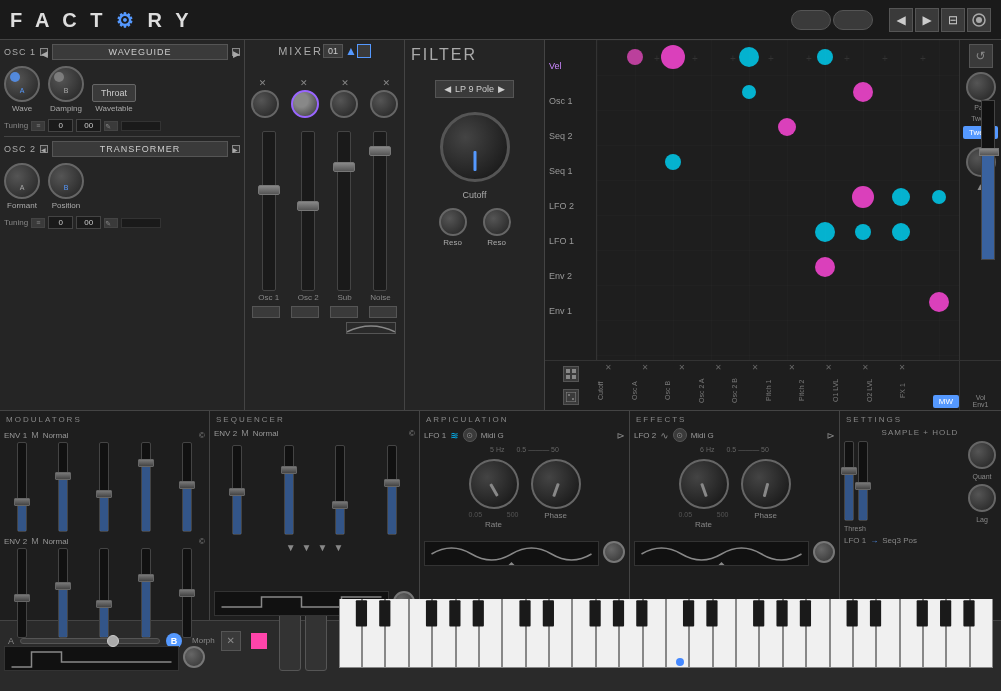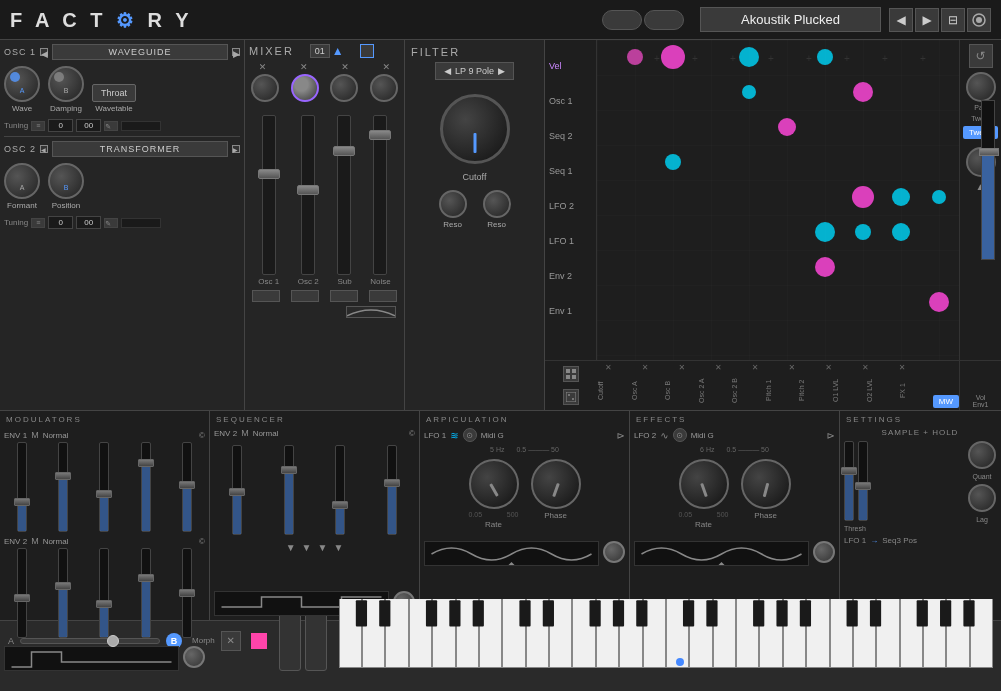--- a/index.html
+++ b/index.html
@@ -158,22 +158,23 @@
     
     .mixer-panel {
       width: 160px;
       background: #252525;
       border-right: 1px solid #444;
       padding: 4px;
     }
     .mixer-header {
       display: flex;
       align-items: center;
-      gap: 16px;
-      margin-bottom: 4px;
+      gap: 0;
+      margin-bottom: 20px;
+      justify-content: center;
     }
     .mixer-title {
       font-size: 11px;
       letter-spacing: 2px;
       color: #aaa;
       text-transform: uppercase;
     }
     .mixer-number {
       background: #3a3a3a;
       border: 1px solid #555;
@@ -234,25 +235,25 @@
     .filter-panel {
       width: 140px;
       background: #252525;
       border-right: 1px solid #444;
       padding: 6px;
       display: flex;
       flex-direction: column;
       align-items: center;
     }
     .filter-title {
-      font-size: 11px;
+      font-size: 16px;
       letter-spacing: 2px;
       color: #aaa;
       text-transform: uppercase;
-      margin-bottom: 4px;
+      margin-bottom: 16px;
       align-self: flex-start;
     }
     .filter-type {
       display: flex;
       align-items: center;
       gap: 4px;
       margin-bottom: 6px;
       font-size: 9px;
       color: #ccc;
       background: #3a3a3a;
@@ -519,21 +520,20 @@
 <div class="top-bar">
   <div class="logo">
     F A C T <span class="gear">⚙</span> R Y
   </div>
   <div style="display:flex;align-items:center;gap:8px;margin-left:auto;">
 
     <div style="display:flex;gap:2px;margin-right:8px;">
       <div style="width:40px;height:20px;background:#3a3a3a;border:1px solid #555;border-radius:10px;"></div>
       <div style="width:40px;height:20px;background:#3a3a3a;border:1px solid #555;border-radius:10px;"></div>
     </div>
-    <div class="preset-display">Akoustik Plucked</div>
     <div style="display:flex;gap:2px;">
       <div class="nav-btn">◀</div>
       <div class="nav-btn">▶</div>
       <div class="nav-btn">⊟</div>
       <div class="nav-btn">
         <svg width="14" height="14" viewBox="0 0 14 14">
             <circle cx="7" cy="7" r="6" fill="none" stroke="#aaa" stroke-width="1.5"></circle>
             <circle cx="7" cy="7" r="3" fill="#aaa"></circle>
           </svg>
       </div>

